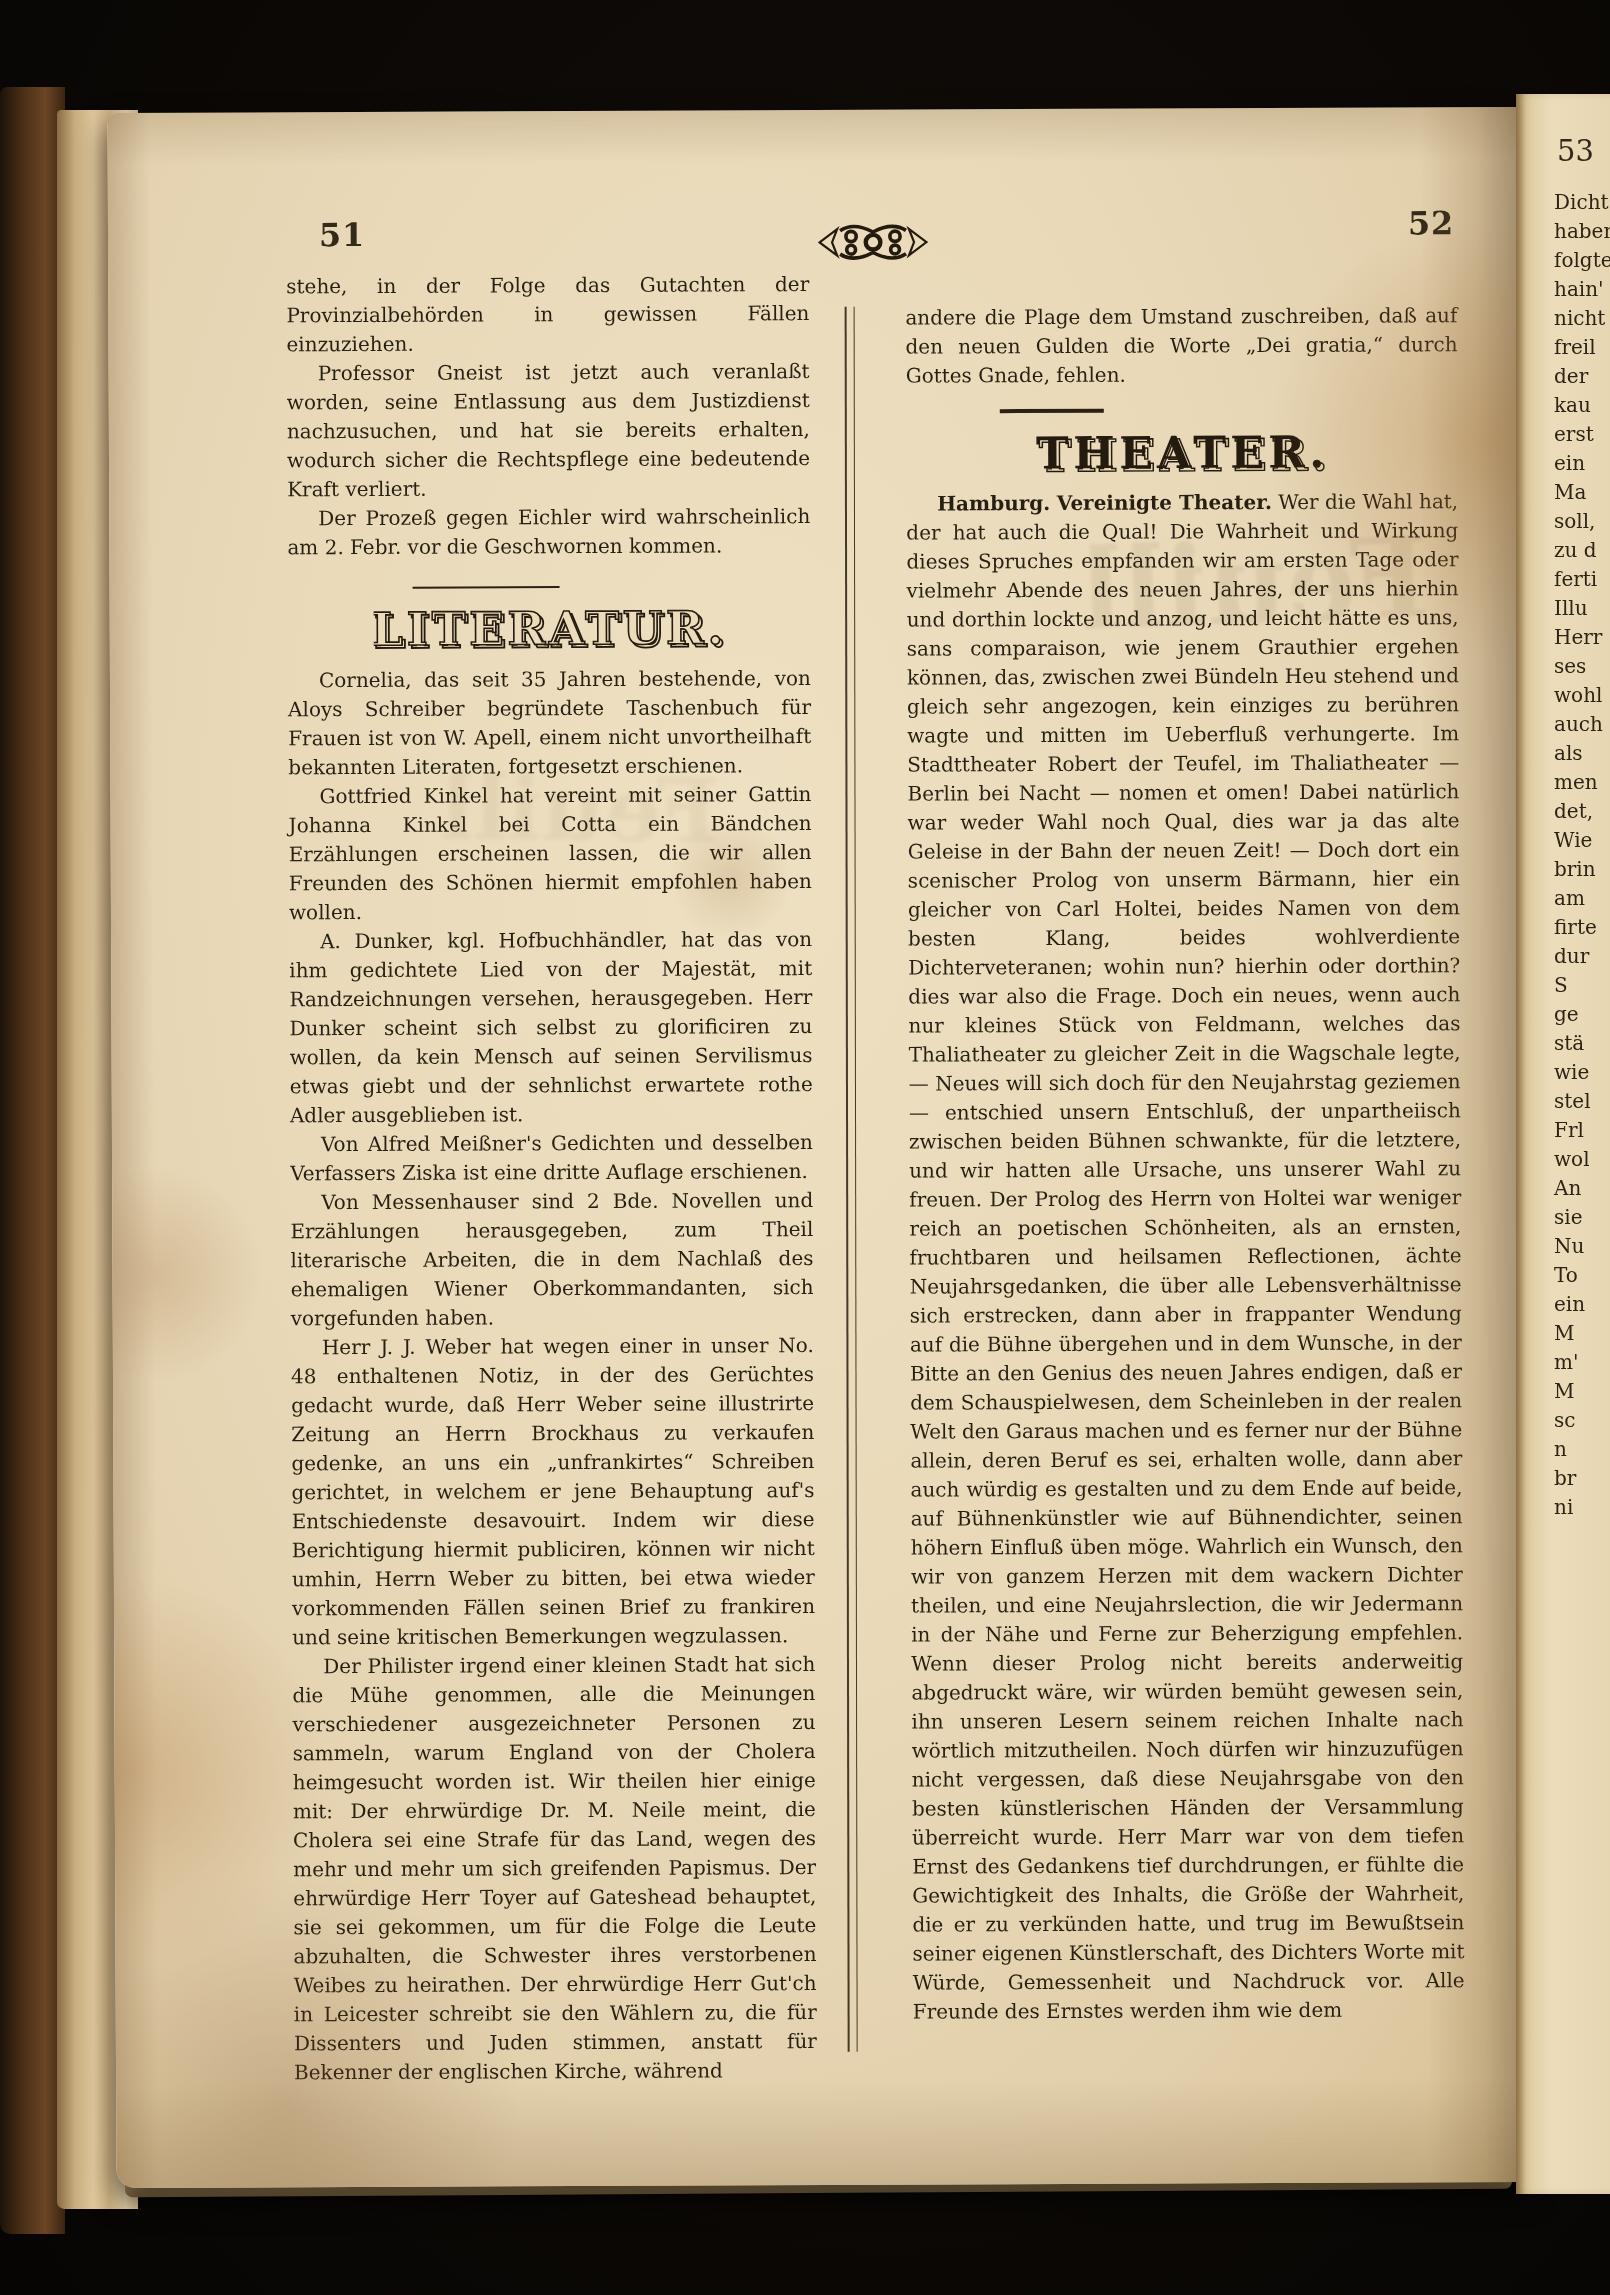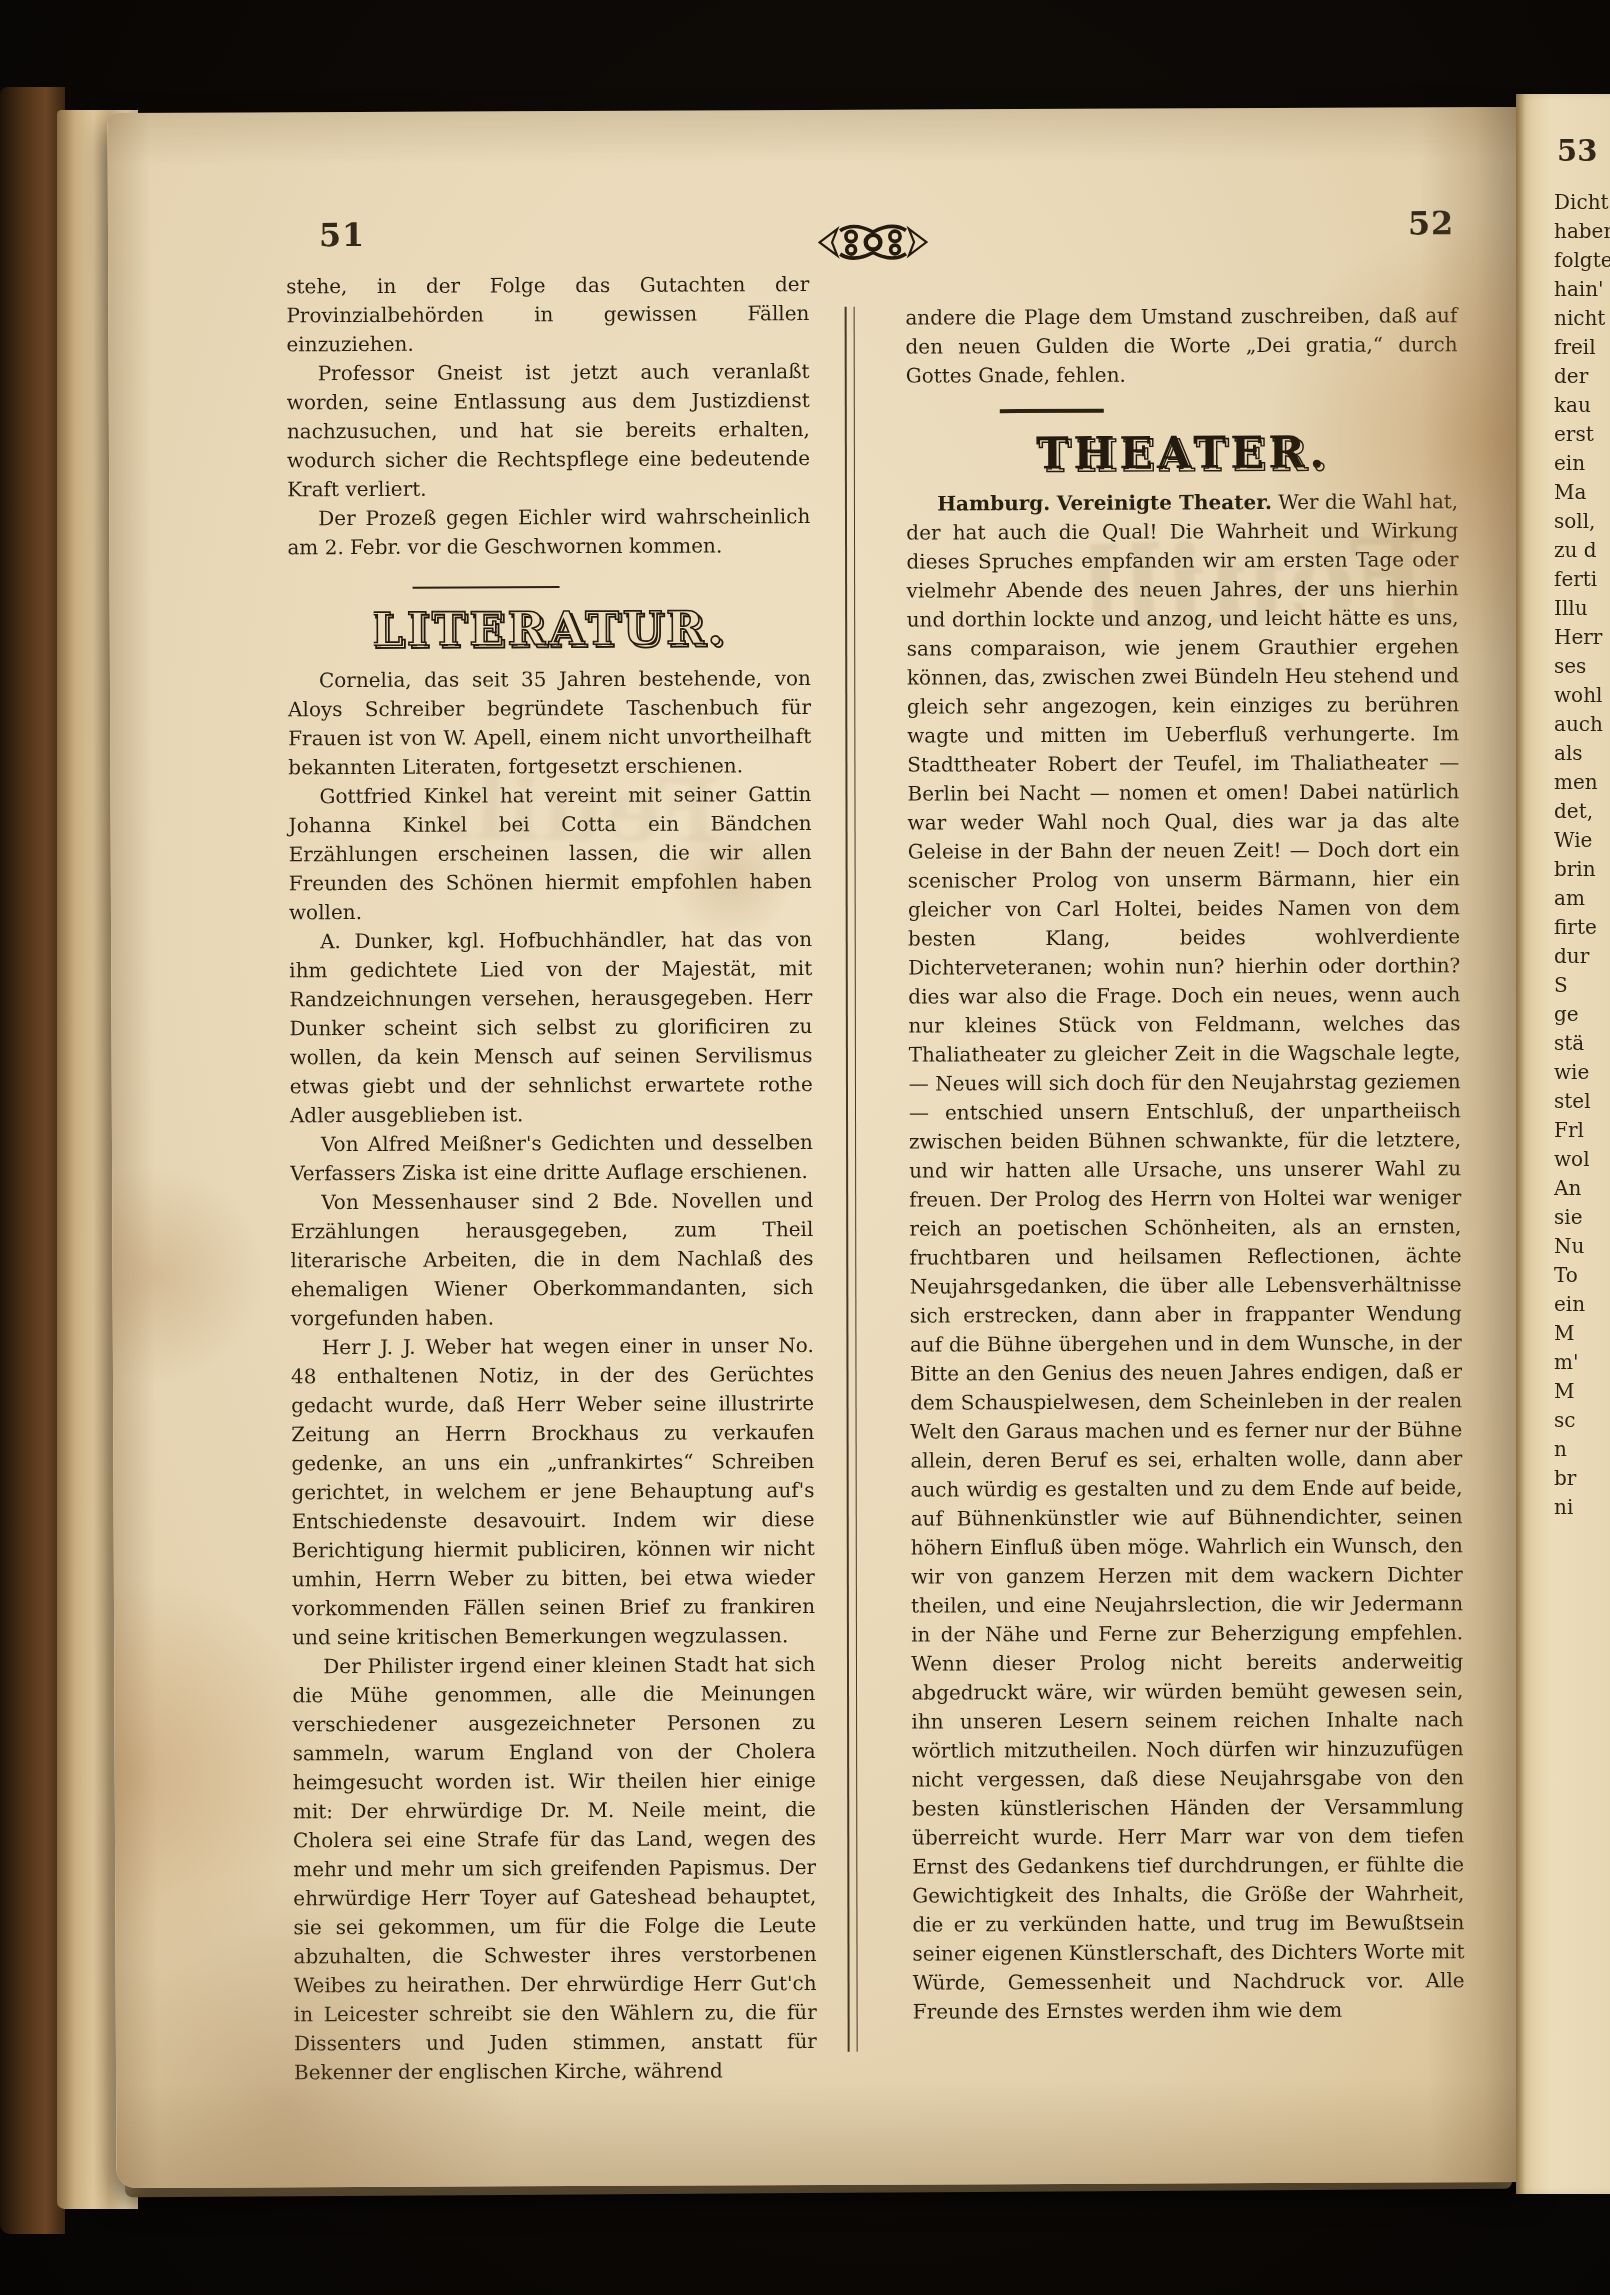--- a/index.html
+++ b/index.html
@@ -47,21 +47,21 @@
     transform:rotate(-0.35deg);border-radius:0 0 7.3px 7.3px;
   }
   
   .next-page{
     position:absolute;left:1516px;top:94px;width:94px;height:2100px;
     background:linear-gradient(to right,#b79762 0%,#dfcb9f 10%,#ecdcba 38%,#e7d6b2 100%);
     box-shadow:inset 10.3px 0 13.2px -7.3px rgba(70,45,20,.55);
     overflow:hidden;
   }
   .next-page-number{
-    position:absolute;left:41px;top:40px;font-size:29px;font-weight:bold;color:#33281a;text-align:center;
+    position:absolute;left:41px;top:40px;font-size:29px;font-weight:normal;color:#33281a;text-align:center;
   }
   .frag-col{
     position:absolute;left:38px;top:94px;width:66px;
     font-size:20px;line-height:29px;color:#2c2315;white-space:nowrap;font-weight:500;
   }
   
   .col-number{
     position:absolute;font-size:32px;font-weight:bold;color:#342a19;letter-spacing:0.7px;
   }
   #num-left{left:211px;top:104px;}

